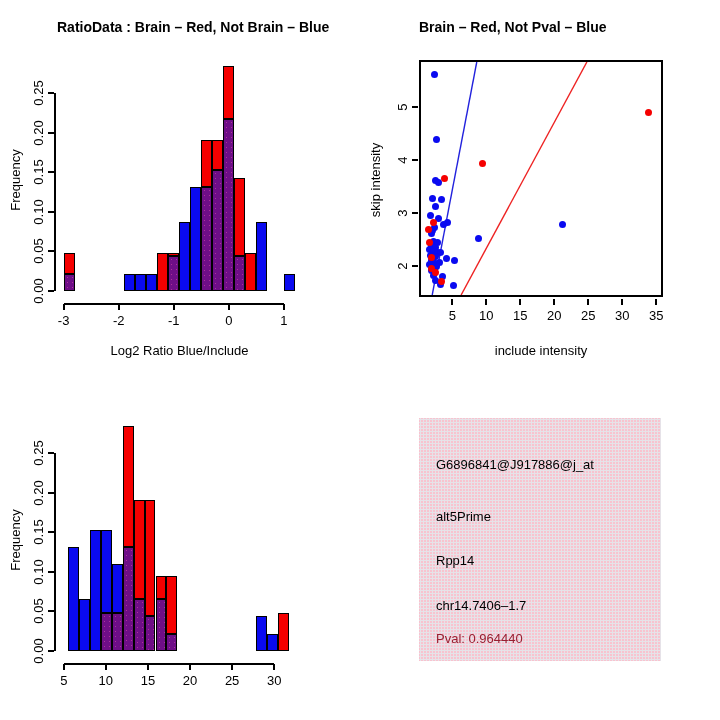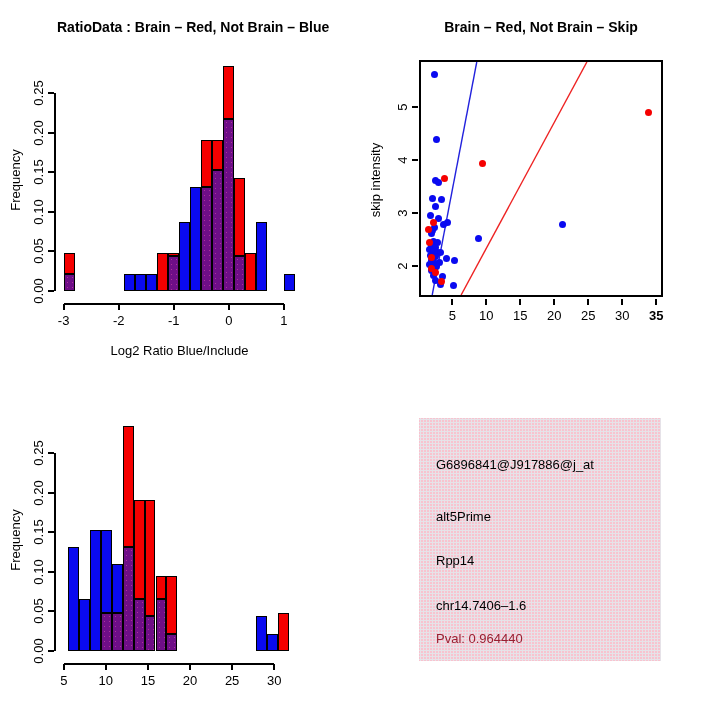--- a/index.html
+++ b/index.html
@@ -1,19 +1,19 @@
 <!DOCTYPE html>
 <html><head>
 <meta charset="utf-8">
 <style>
   html,body{margin:0;padding:0;background:#fff;}
   .screen{position:relative;width:720px;height:720px;background:#ffffff;overflow:hidden;
           font-family:"Liberation Sans",sans-serif;color:#000;}
   .panel{position:absolute;width:360px;height:360px;}
-  .chart-title{position:absolute;left:57px;top:19px;width:245px;text-align:center;
+  .chart-title{position:absolute;left:57px;top:19px;width:245px;text-align:left;
                font-weight:bold;font-size:14px;white-space:nowrap;}
   .plot-area{position:absolute;left:57px;top:60px;width:245px;height:240px;}
   .xlab{position:absolute;left:57px;top:343px;width:245px;text-align:center;font-size:13px;}
   .ylab{position:absolute;left:-35px;top:173px;width:100px;height:14px;text-align:center;
         font-size:13px;transform:rotate(-90deg);}
   .p-tr .chart-title{left:59px;width:244px;}
   .p-tr .plot-area{left:59px;width:244px;height:237px;border:2px solid #000;box-sizing:border-box;}
   .p-tr .xlab{left:59px;width:244px;}
   .axline{position:absolute;background:#000;}
   .tick{position:absolute;background:#000;}
@@ -81,21 +81,21 @@
         <div class="ticklab rot" style="left: -39px; top: 105.327px; width: 40px; height: 14px;">0.15</div>
         <div class="tick" style="left: -9px; top: 71.7752px; width: 6px; height: 2px;"></div>
         <div class="ticklab rot" style="left: -39px; top: 65.7752px; width: 40px; height: 14px;">0.20</div>
         <div class="tick" style="left: -9px; top: 32.2235px; width: 6px; height: 2px;"></div>
         <div class="ticklab rot" style="left: -39px; top: 26.2235px; width: 40px; height: 14px;">0.25</div>
       </div>
     <div class="xlab">Log2 Ratio Blue/Include</div>
   </div>
 
   <div class="panel p-tr" style="left:360px;top:0">
-    <div class="chart-title">Brain – Red, Not Brain – Skip</div>
+    <div class="chart-title">Brain – Red, Not Pval – Blue</div>
     <div class="ylab">skip intensity</div>
     <div class="plot-area" id="plot-1">
         <svg width="240" height="233">
           <line x1="11.218130311614729" y1="233" x2="55.75070821529744" y2="0" stroke="#2222dd" stroke-width="1.4"></line>
           <line x1="40.11331444759206" y1="233" x2="165.89235127478753" y2="0" stroke="#ee2222" stroke-width="1.4"></line>
         </svg>
         <div class="dot" style="left: 10.0977px; top: 8.67955px; background-color: rgb(10, 10, 240);"></div>
         <div class="dot" style="left: 12.1374px; top: 74.3432px; background-color: rgb(10, 10, 240);"></div>
         <div class="dot" style="left: 11.4575px; top: 114.589px; background-color: rgb(10, 10, 240);"></div>
         <div class="dot" style="left: 14.1771px; top: 117.236px; background-color: rgb(10, 10, 240);"></div>
@@ -153,30 +153,31 @@
         <div class="ticklab" style="left: 45.2691px; top: 246px; width: 40px;">10</div>
         <div class="tick" style="left: 98.2635px; top: 237px; width: 2px; height: 6px;"></div>
         <div class="ticklab" style="left: 79.2635px; top: 246px; width: 40px;">15</div>
         <div class="tick" style="left: 132.258px; top: 237px; width: 2px; height: 6px;"></div>
         <div class="ticklab" style="left: 113.258px; top: 246px; width: 40px;">20</div>
         <div class="tick" style="left: 166.252px; top: 237px; width: 2px; height: 6px;"></div>
         <div class="ticklab" style="left: 147.252px; top: 246px; width: 40px;">25</div>
         <div class="tick" style="left: 200.246px; top: 237px; width: 2px; height: 6px;"></div>
         <div class="ticklab" style="left: 181.246px; top: 246px; width: 40px;">30</div>
         <div class="tick" style="left: 234.241px; top: 237px; width: 2px; height: 6px;"></div>
-        <div class="ticklab" style="left: 215.241px; top: 246px; width: 40px; font-weight: bold;">35</div>
+        <div class="ticklab" style="left: 215.241px; top: 246px; width: 40px;">35</div>
         <div class="tick" style="left: -9px; top: 202.875px; width: 6px; height: 2px;"></div>
         <div class="ticklab rot" style="left: -39px; top: 196.875px; width: 40px; height: 14px;">2</div>
         <div class="tick" style="left: -9px; top: 149.92px; width: 6px; height: 2px;"></div>
         <div class="ticklab rot" style="left: -39px; top: 143.92px; width: 40px; height: 14px;">3</div>
         <div class="tick" style="left: -9px; top: 96.9659px; width: 6px; height: 2px;"></div>
         <div class="ticklab rot" style="left: -39px; top: 90.9659px; width: 40px; height: 14px;">4</div>
         <div class="tick" style="left: -9px; top: 44.0114px; width: 6px; height: 2px;"></div>
         <div class="ticklab rot" style="left: -39px; top: 38.0114px; width: 40px; height: 14px;">5</div>
       </div>
+    <div class="xlab">include intensity</div>
   </div>
 
   <div class="panel p-bl" style="left:0;top:360px">
     <div class="ylab">Frequency</div>
     <div class="plot-area" id="plot-2">
         <div class="bar" style="left: 10.945px; top: 127.357px; width: 10.945px; height: 103.626px; background-color: rgb(10, 10, 240);"></div>
         <div class="bar" style="left: 21.89px; top: 178.774px; width: 10.945px; height: 52.2083px; background-color: rgb(10, 10, 240);"></div>
         <div class="bar" style="left: 32.8351px; top: 109.954px; width: 10.945px; height: 121.028px; background-color: rgb(10, 10, 240);"></div>
         <div class="bar" style="left: 43.7801px; top: 109.954px; width: 10.945px; height: 83.0587px; background-color: rgb(10, 10, 240);"></div>
         <div class="bar purple-tex" style="left: 43.7801px; top: 193.013px; width: 10.945px; height: 37.9697px; background-color: rgb(110, 14, 135);"></div>
@@ -222,18 +223,18 @@
         <div class="tick" style="left: -9px; top: 32.2235px; width: 6px; height: 2px;"></div>
         <div class="ticklab rot" style="left: -39px; top: 26.2235px; width: 40px; height: 14px;">0.25</div>
       </div>
   </div>
 
   <div class="panel p-br" style="left:360px;top:360px">
     <div class="info-box" id="info-box" style="background-color: rgb(248, 195, 207);">
       <div class="info-line" style="top:39px">G6896841@J917886@j_at</div>
       <div class="info-line" style="top:91px">alt5Prime</div>
       <div class="info-line" style="top:135px">Rpp14</div>
-      <div class="info-line" style="top:180px">chr14.7406–1.6</div>
+      <div class="info-line" style="top:180px">chr14.7406–1.7</div>
       <div class="info-line pval" id="pval-line" style="top: 213px; color: rgb(152, 31, 49);">Pval: 0.964440</div>
     </div>
   </div>
 
 </div>
 
 </body></html>

